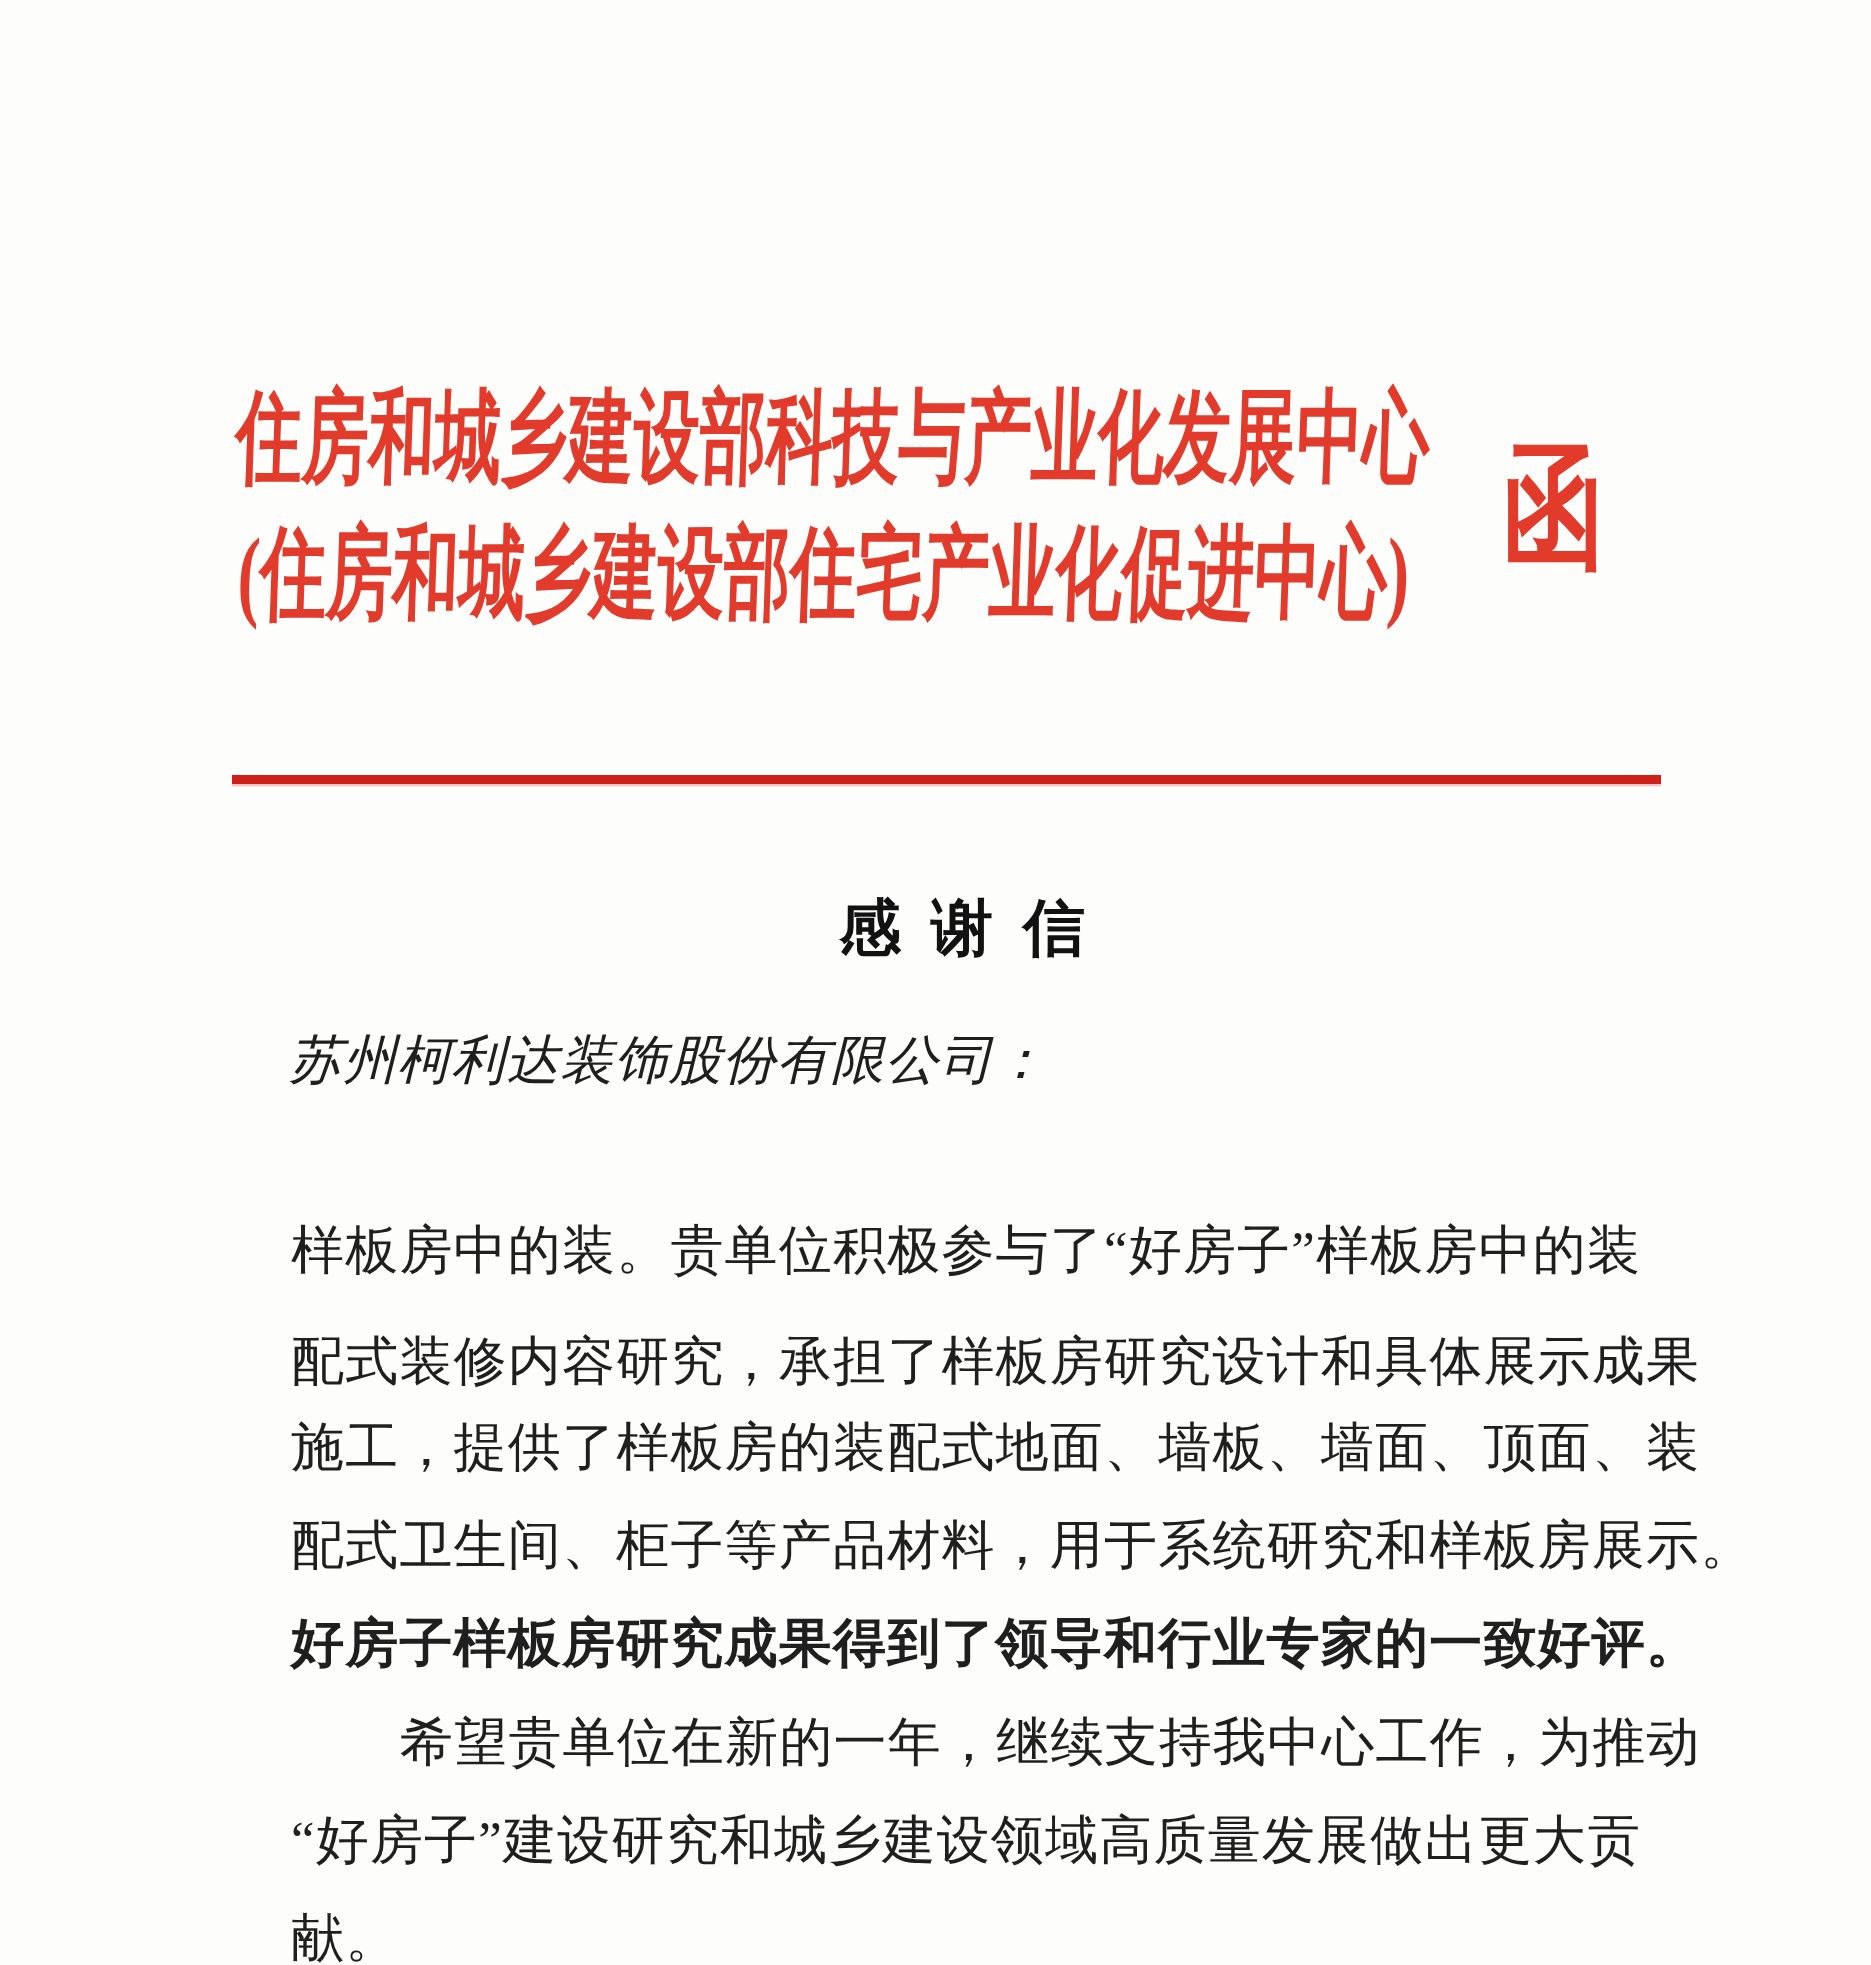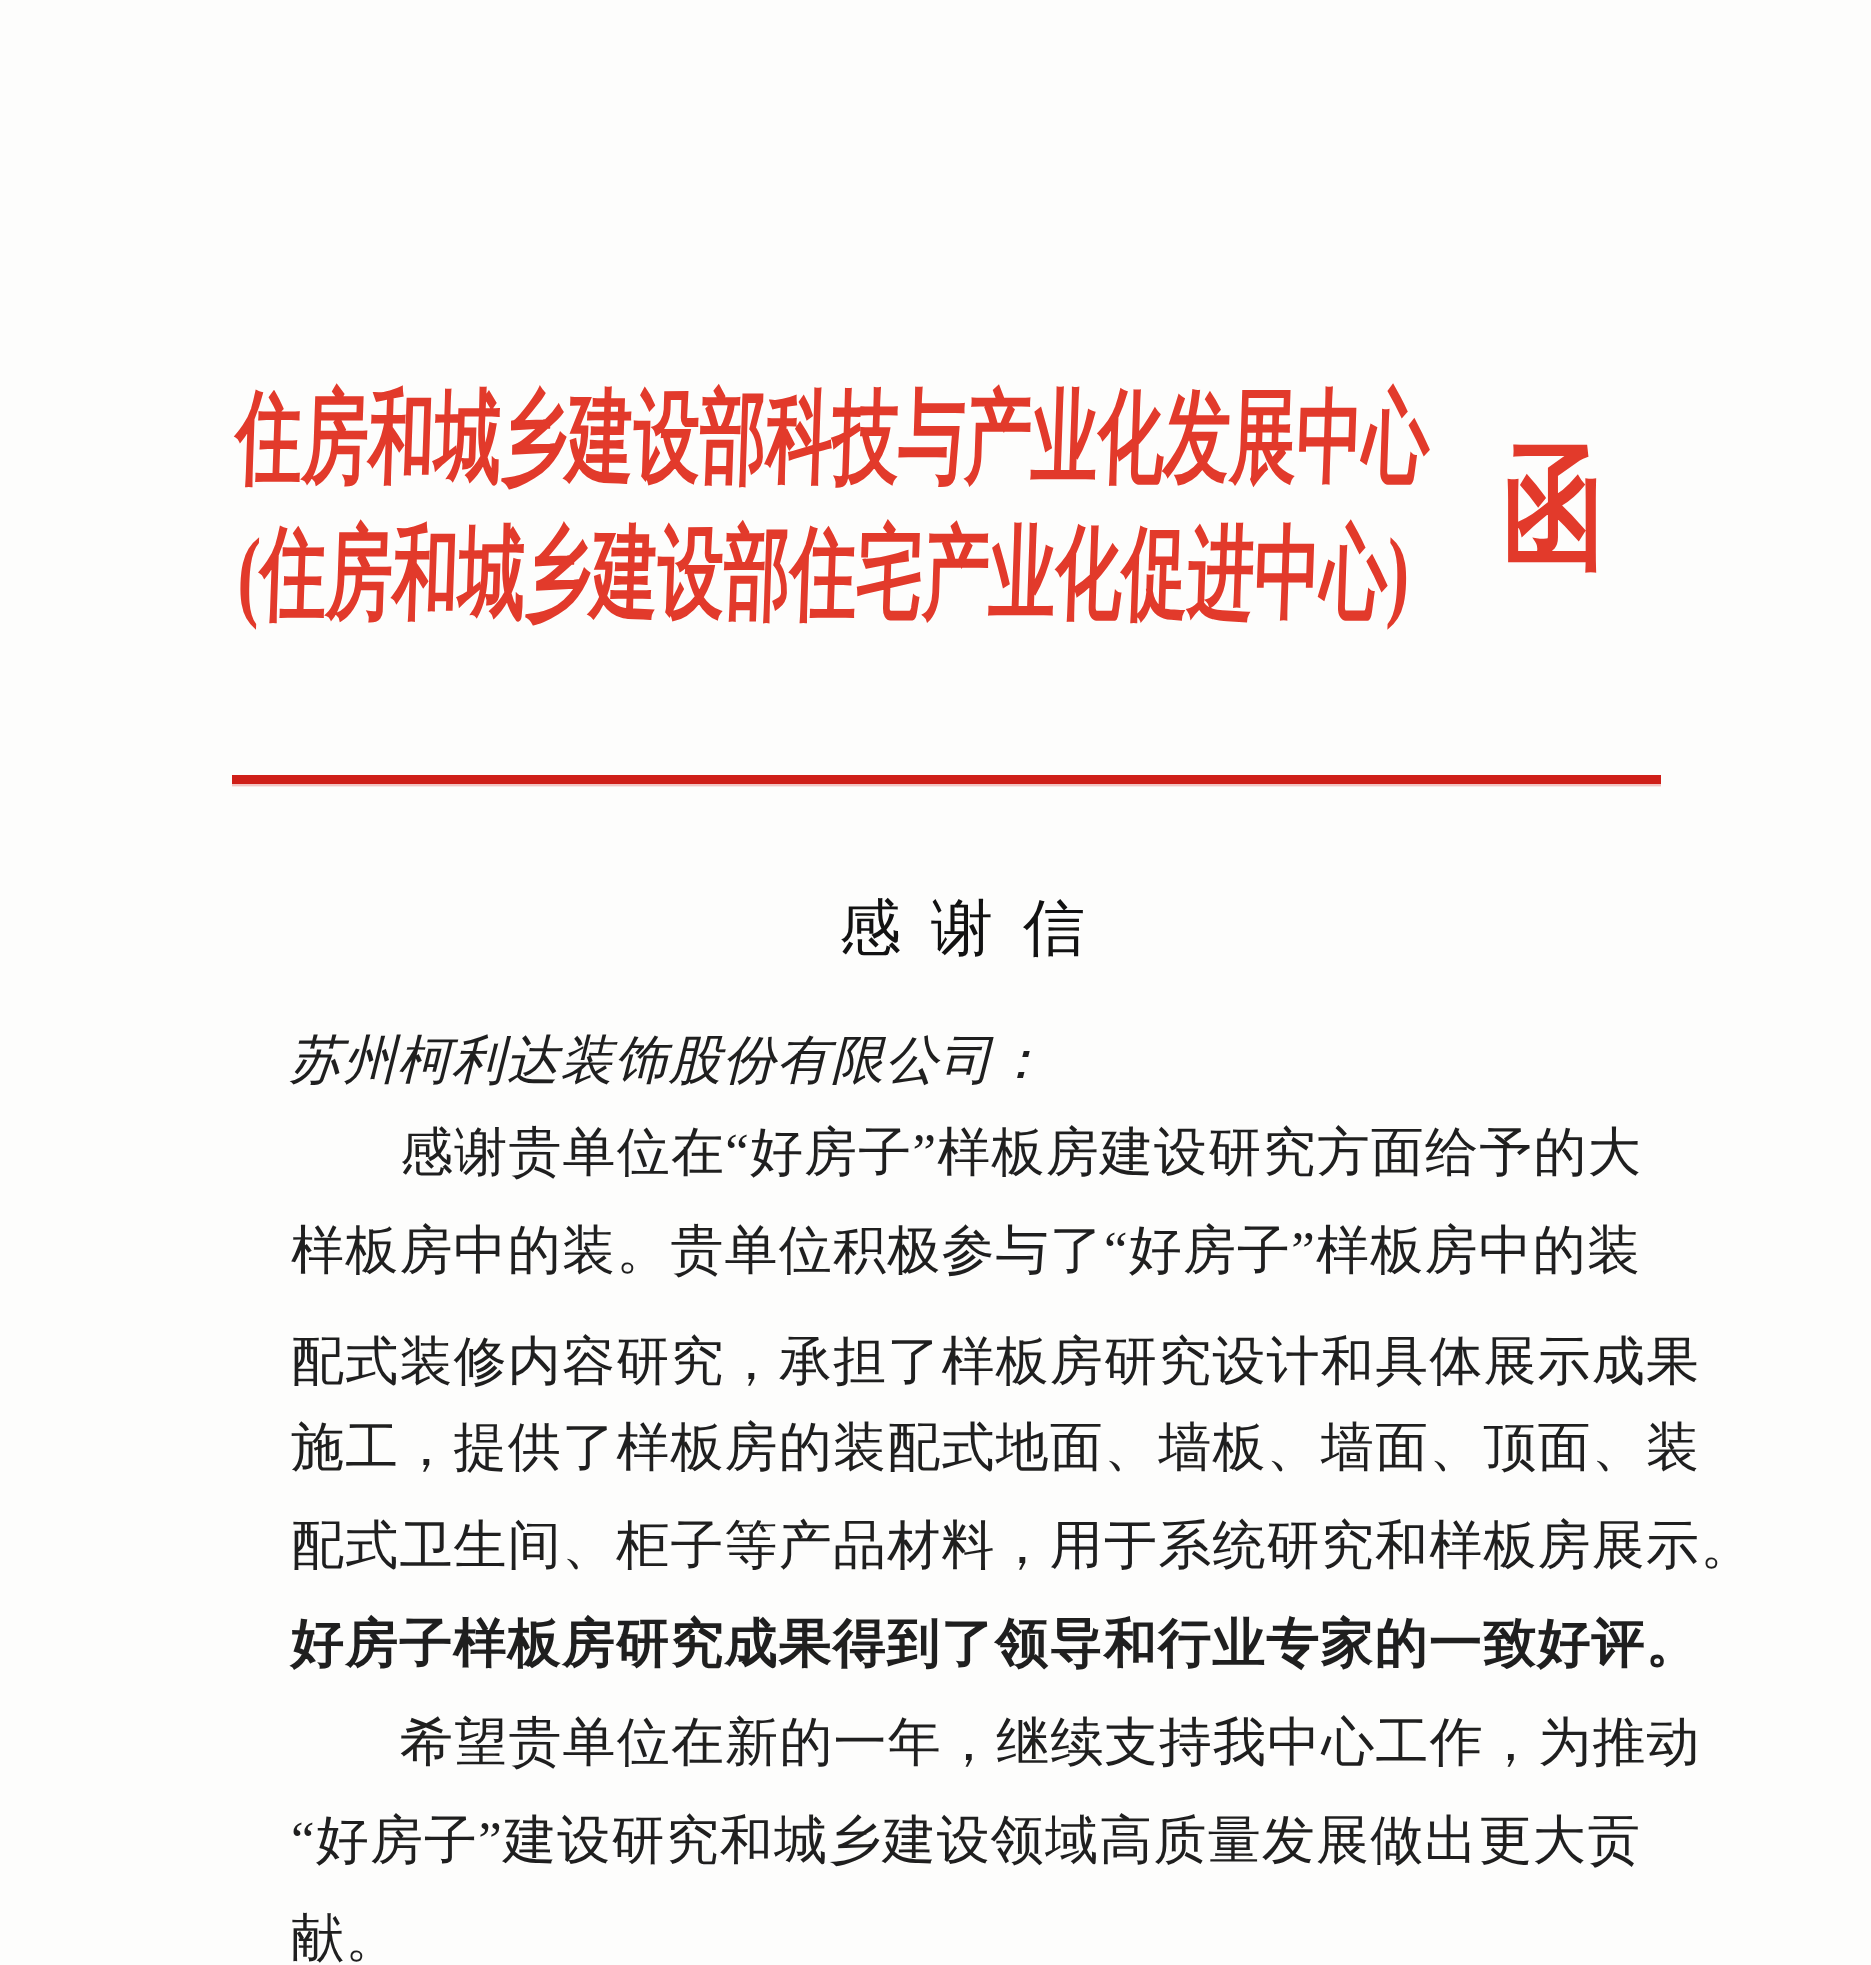--- a/index.html
+++ b/index.html
@@ -29,21 +29,21 @@
   }
   .red-rule{
     position:absolute;left:232px;top:775px;
     width:1429px;height:8.6px;
     background:#cf1f18;
     box-shadow:0 2.4px 0 rgba(207,31,24,0.25);
   }
   
   .letter-title{
     position:absolute;left:839px;top:897px;
-    font-size:62px;font-weight:normal;color:#121212;
+    font-size:62px;font-weight:bold;color:#121212;
     letter-spacing:30px;line-height:1;white-space:nowrap;
   }
   .salutation{
     position:absolute;left:289px;top:1034px;
     font-size:53px;color:#1f1f1f;letter-spacing:1.2px;
     line-height:1;white-space:nowrap;font-style:italic;
   }
   .body-line{
     position:absolute;left:291px;
     font-size:53px;color:#1f1f1f;letter-spacing:1.2px;
@@ -61,21 +61,20 @@
 
   <div class="org-line org-line1">住房和城乡建设部科技与产业化发展中心</div>
   <div class="org-line org-line2">(住房和城乡建设部住宅产业化促进中心)</div>
   <div class="doc-type">函</div>
   <div class="red-rule"></div>
 
   <div class="letter-title">感谢信</div>
 
   <div class="salutation">苏州柯利达装饰股份有限公司：</div>
 
-  <div class="body-line indent bl0">感谢贵单位在“好房子”样板房建设研究方面给予的大</div>
   <div class="body-line bl1">样板房中的装。贵单位积极参与了“好房子”样板房中的装</div>
   <div class="body-line bl2">配式装修内容研究，承担了样板房研究设计和具体展示成果</div>
   <div class="body-line bl3">施工，提供了样板房的装配式地面、墙板、墙面、顶面、装</div>
   <div class="body-line bl4">配式卫生间、柜子等产品材料，用于系统研究和样板房展示。</div>
   <div class="body-line bl5">好房子样板房研究成果得到了领导和行业专家的一致好评。</div>
   <div class="body-line indent bl6">希望贵单位在新的一年，继续支持我中心工作，为推动</div>
   <div class="body-line bl7">“好房子”建设研究和城乡建设领域高质量发展做出更大贡</div>
   <div class="body-line bl8">献。</div>
 
 </div>

